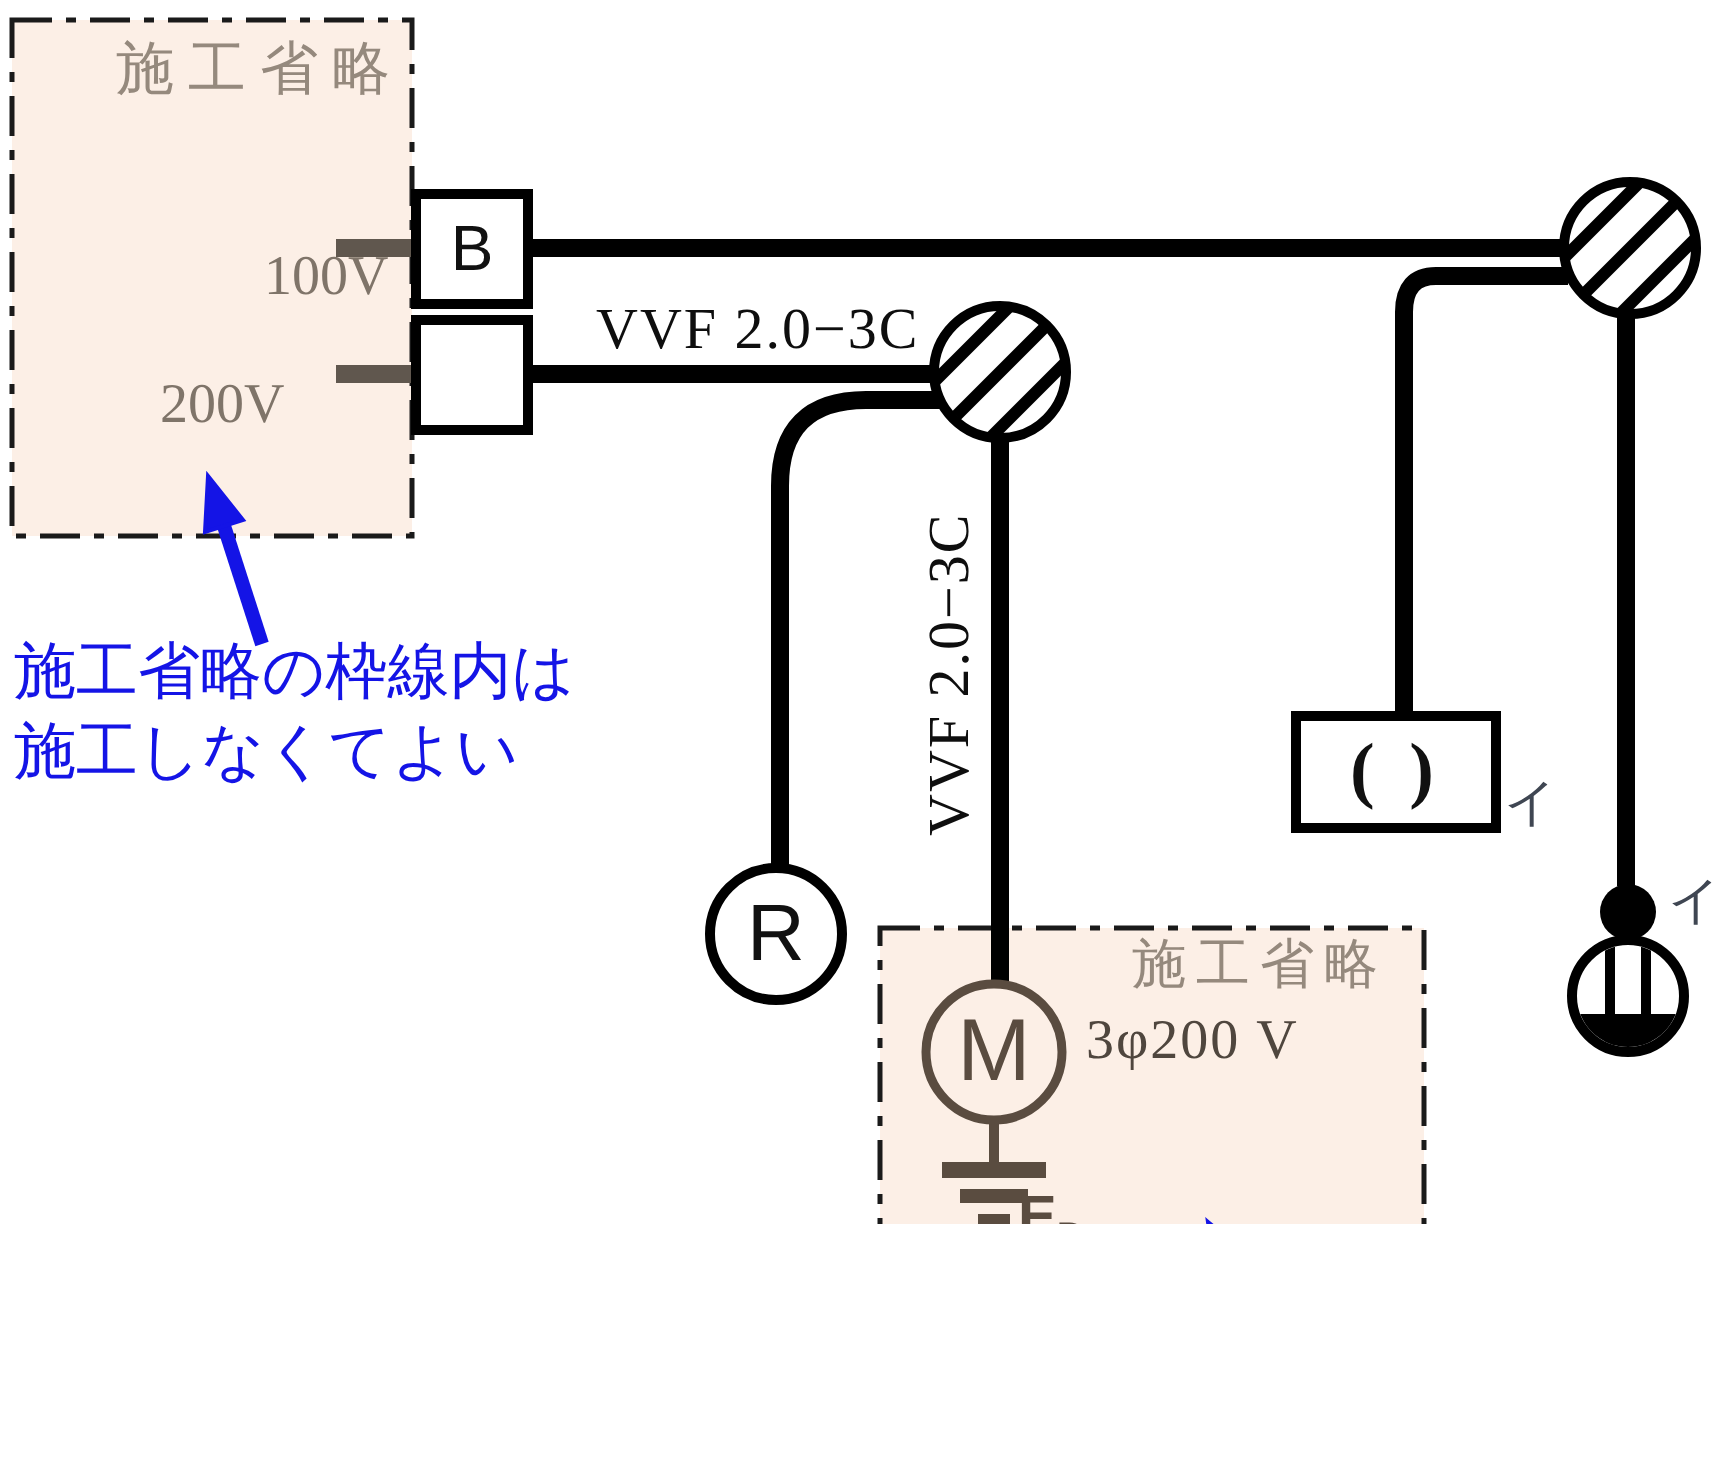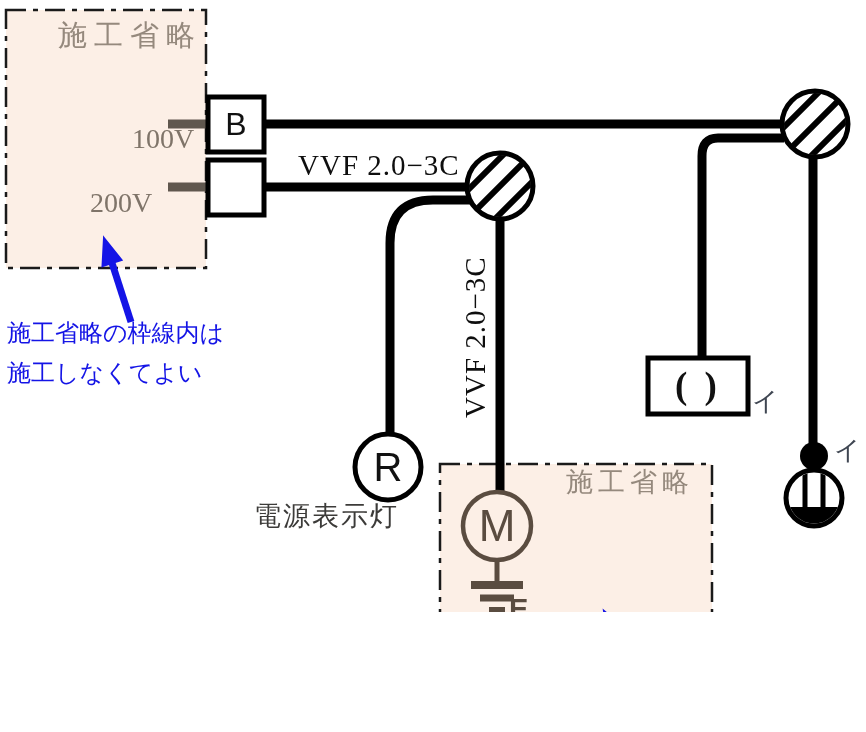--- a/index.html
+++ b/index.html
@@ -9,21 +9,21 @@
   }
   .canvas svg{position:absolute;left:0;top:0;}
   .txt{position:absolute;white-space:nowrap;line-height:1.05;}
   .gray-title{color:#95897d;font-size:29px;letter-spacing:7px;}
   .src{color:#7f7469;font-size:28px;}
   .boxletter{
     display:flex;align-items:center;justify-content:center;
     font-family:"Liberation Sans","DejaVu Sans",sans-serif;color:#111;
   }
   .cable{color:#0e0e0e;font-size:29px;letter-spacing:1px;}
-  .note{color:#1414e6;font-size:24px;font-family:"Liberation Sans","DejaVu Sans",sans-serif;}
+  .note{color:#1414e6;font-size:31px;font-family:"Liberation Sans","DejaVu Sans",sans-serif;}
   .katakana{color:#3f4652;font-size:26px;}
   .caption{color:#3c3b39;font-size:27px;letter-spacing:2px;}
   .motor-col{color:#5a4c40;}
   .rating{color:#4f463e;font-size:28px;letter-spacing:1px;}
   .vert{transform:rotate(-90deg);text-align:center;}
   .swsym{
     display:flex;align-items:center;justify-content:center;
     font-size:37px;font-weight:bold;letter-spacing:4px;color:#111;padding-bottom:4px;
   }
   sub.gsub{font-size:20px;}
@@ -110,34 +110,34 @@
     </g>
     <g fill="#1414e6" stroke="#1414e6">
       <line x1="646" y1="684" x2="617" y2="634" stroke-width="7"></line>
       <polygon points="604,611 625.7,629 608.3,639" stroke-width="2"></polygon>
     </g>
   </svg>
 
   <div class="txt gray-title" style="left:58px;top:20px;">施工省略</div>
 
   <div class="txt src" style="left:108px;top:124px;margin-left:24px;">100V</div>
-  <div class="txt src" style="left:90px;top:188px;">200V</div>
+  <div class="txt src" style="left:80px;top:188px;">200V</div>
 
   <div class="txt boxletter" style="left:208px;top:97px;width:56px;height:55px;font-size:32px;">B</div>
 
   <div class="txt cable" style="left:298px;top:150px;">VVF 2.0−3C</div>
   <div class="txt cable vert" style="left:397px;top:321px;width:160px;height:34px;">VVF 2.0−3C</div>
 
   <div class="txt note" style="left:7px;top:320px;">施工省略の枠線内は</div>
   <div class="txt note" style="left:7px;top:360px;">施工しなくてよい</div>
 
   <div class="txt boxletter" style="left:355px;top:434px;width:66px;height:66px;font-size:40px;">R</div>
-  <div class="txt caption" style="left:254px;top:502px;">電源表示灯</div>
 
   <div class="txt swsym" style="left:648px;top:358px;width:100px;height:56px;">( )</div>
   <div class="txt katakana" style="left:752px;top:388px;">イ</div>
   <div class="txt katakana" style="left:834px;top:437px;">イ</div>
 
   <div class="txt gray-title" style="left:566px;top:468px;font-size:27px;letter-spacing:5px;">施工省略</div>
   <div class="txt boxletter motor-col" style="left:463px;top:492px;width:68px;height:68px;font-size:44px;color:#5a4c40;">M</div>
+  <div class="txt rating" style="left:543px;top:506px;">3φ200 V</div>
   <div class="txt motor-col" style="left:509px;top:594px;font-size:29px;font-weight:bold;font-family:'Liberation Sans','DejaVu Sans',sans-serif;"><span>E</span><sub class="gsub">D</sub></div>
 
 </div>
 
 </body></html>

